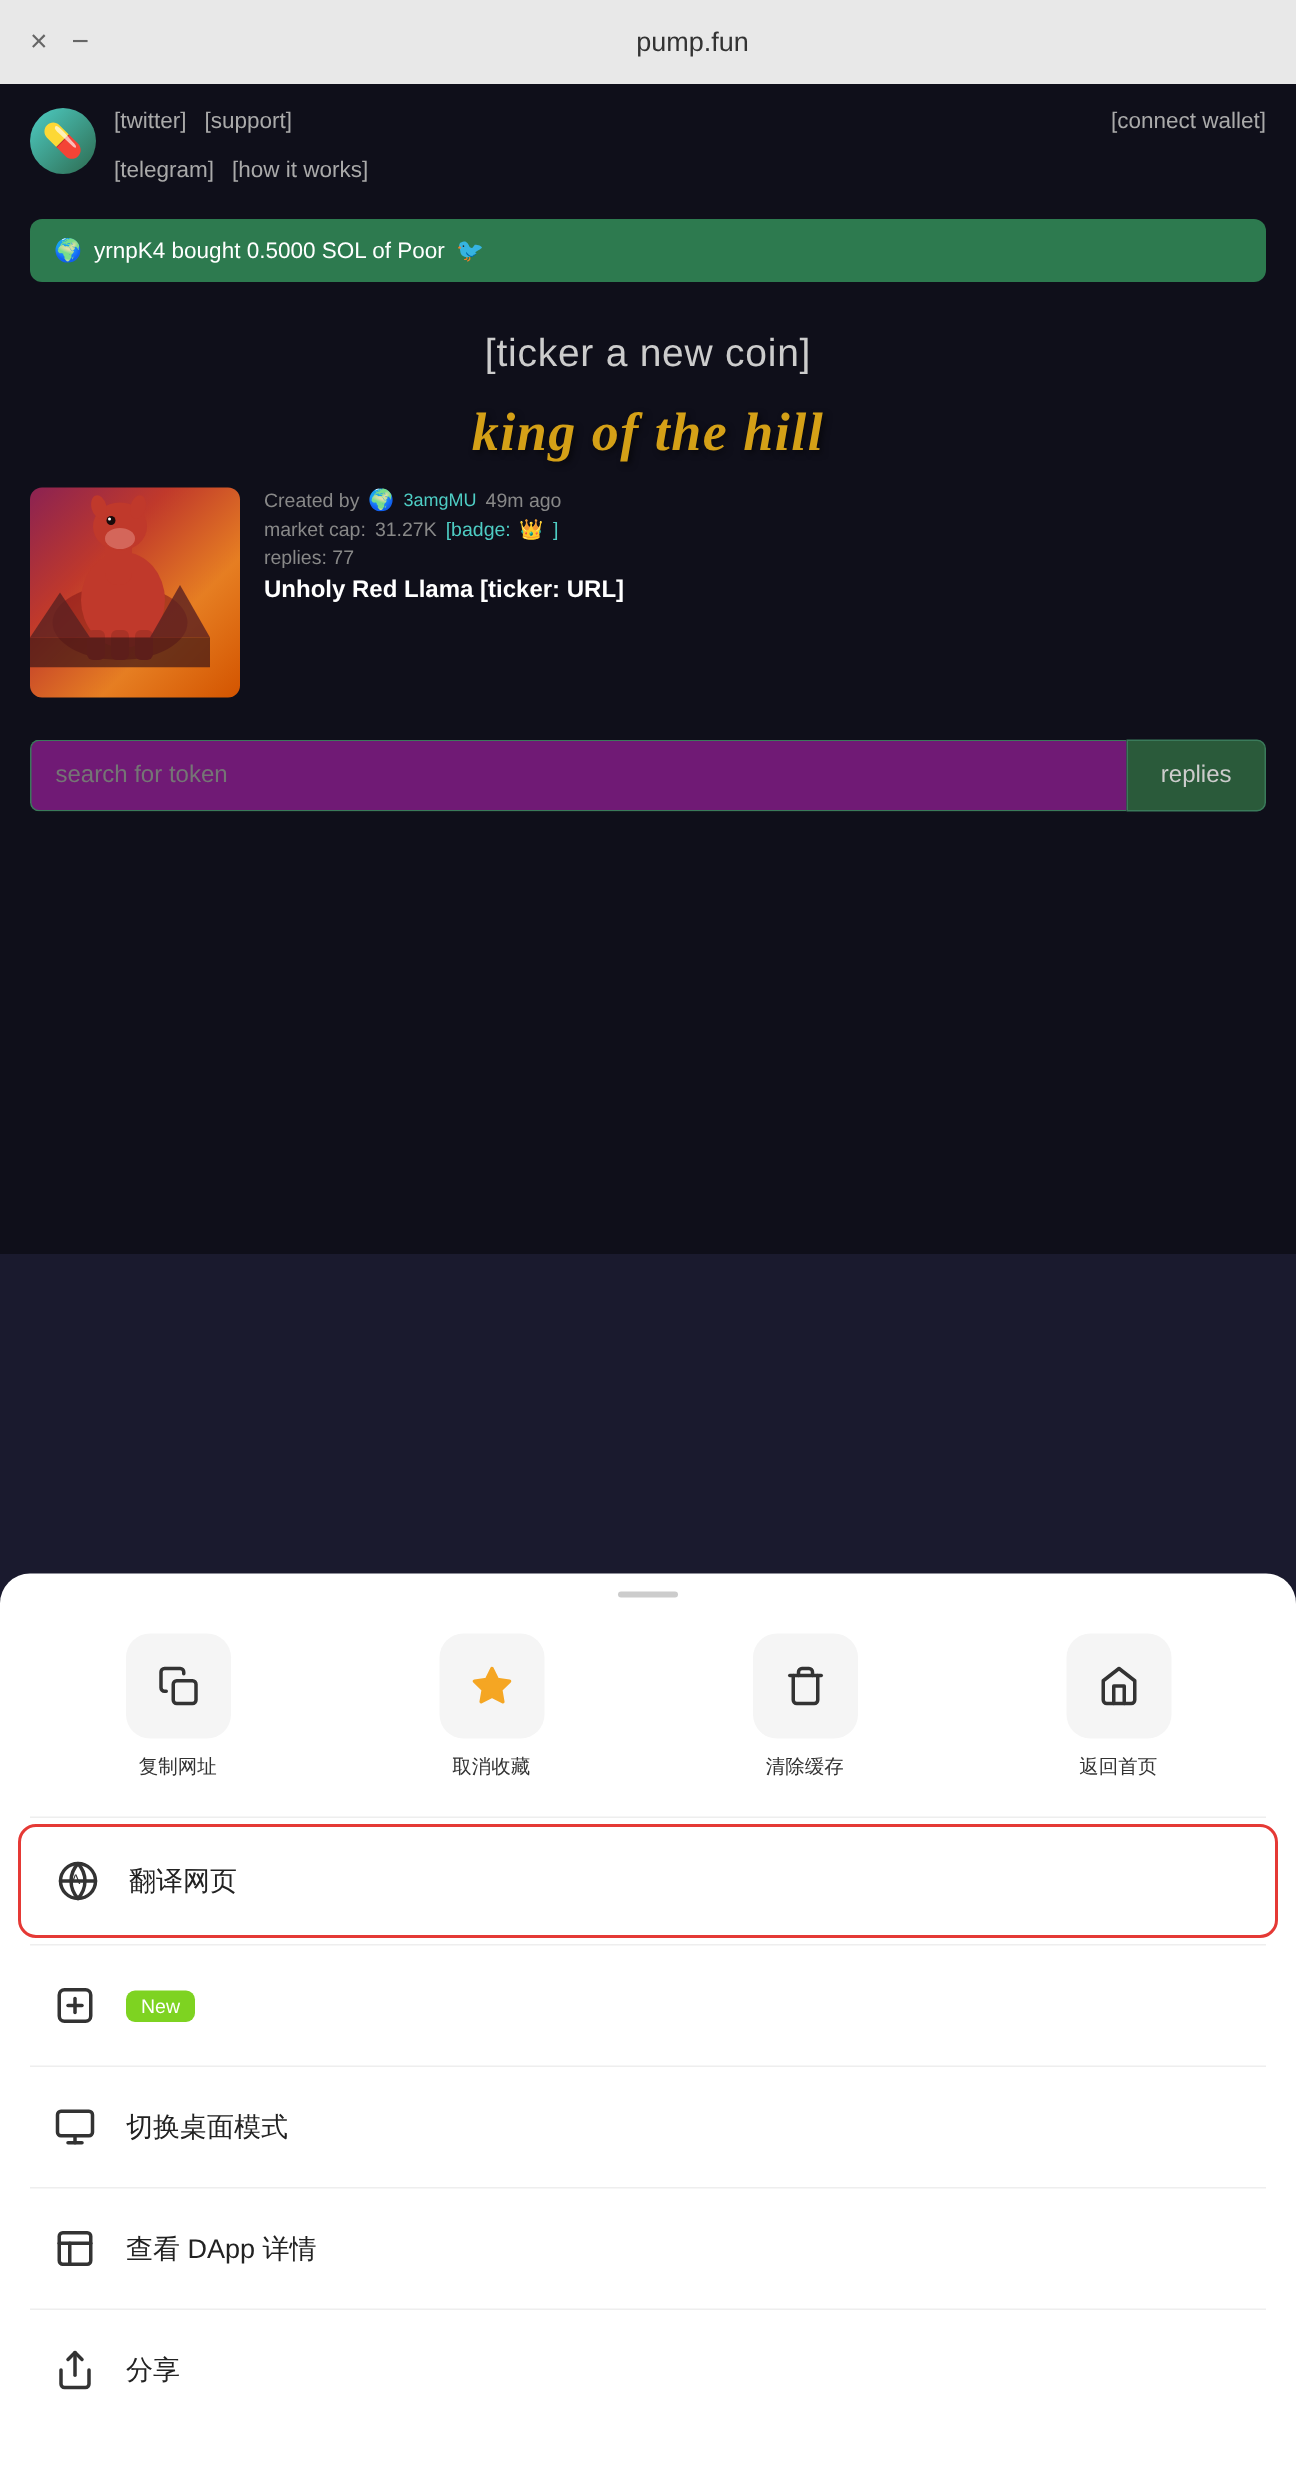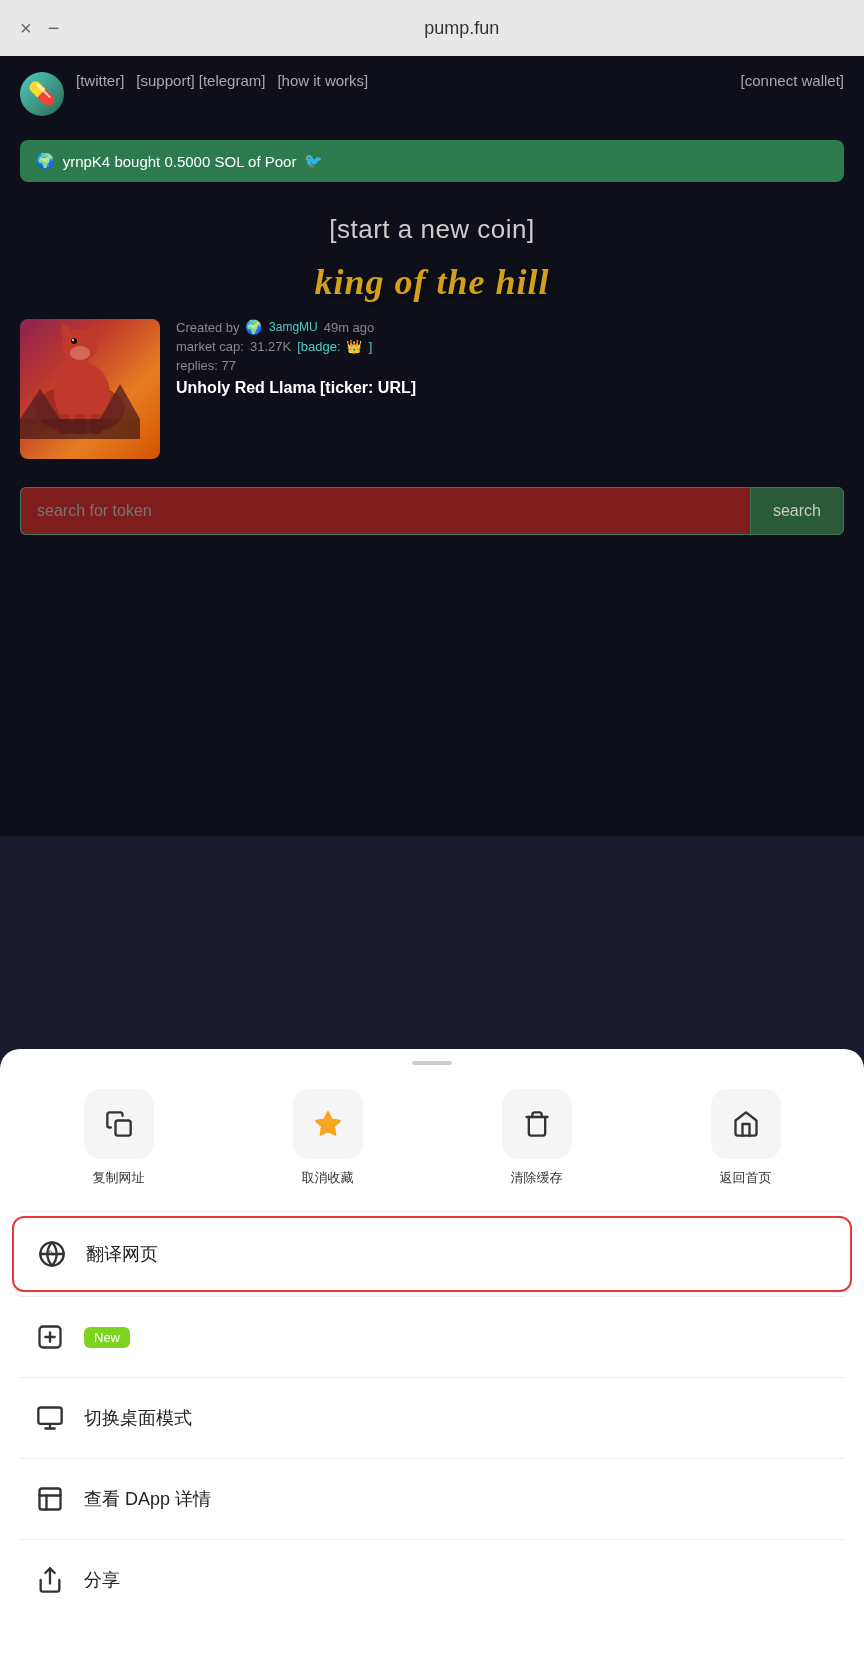--- a/index.html
+++ b/index.html
@@ -44,22 +44,22 @@
 
     
     .top-nav {
       display: flex;
       align-items: flex-start;
       padding: 16px 20px;
       justify-content: space-between;
     }
     .nav-left {
       display: flex;
-      flex-direction: row;
-      gap: 4px;
+      flex-direction: column;
+      gap: 16px;
       text-align: center;
     }
     .nav-left-row {
       display: flex;
       gap: 12px;
     }
     .nav-link {
       color: #aaa;
       font-size: 15px;
       cursor: pointer;
@@ -164,21 +164,21 @@
     }
 
     
     .search-bar {
       display: flex;
       margin: 8px 20px 0;
       gap: 0;
     }
     .search-input {
       flex: 1;
-      background: #7f1d1d;
+      background: #701a75;
       border: 1px solid #3a7a5a;
       border-right: none;
       color: #aaa;
       font-size: 16px;
       padding: 14px 16px;
       border-radius: 6px 0 0 6px;
       outline: none;
     }
     .search-btn {
       background: #2a5a3a;
@@ -310,21 +310,21 @@
     <span class="nav-right">[connect wallet]</span>
   </div>
 
   <div class="ticker-banner">
     <span>🌍</span>
     <span>yrnpK4  bought 0.5000 SOL of Poor</span>
     <span>🐦</span>
   </div>
 
   <div class="start-coin-section">
-    <div class="start-coin-btn">[start a new coin]</div>
+    <div class="start-coin-btn">[ticker a new coin]</div>
   </div>
 
   <div class="king-title">king of the hill</div>
 
   <div class="coin-card">
     <div class="coin-image">
       <svg class="llama-svg" viewBox="0 0 120 120" xmlns="http://www.w3.org/2000/svg">
 
         <ellipse cx="60" cy="90" rx="45" ry="25" fill="#8b1a1a" opacity="0.6"></ellipse>
 
@@ -369,21 +369,21 @@
       <div class="coin-replies">
         <span>replies:</span>
         <span>77</span>
       </div>
       <div class="coin-name">Unholy Red Llama [ticker: URL]</div>
     </div>
   </div>
 
   <div class="search-bar">
     <input class="search-input" type="text" placeholder="search for token" style="">
-    <button class="search-btn">search</button>
+    <button class="search-btn">replies</button>
   </div>
 </div>
 
 <div class="bottom-sheet">
   <div class="bottom-sheet-drag">
     <div style="width:40px; height:4px; background:#ccc; border-radius:2px;"></div>
   </div>
 
   <div class="quick-actions">
 

